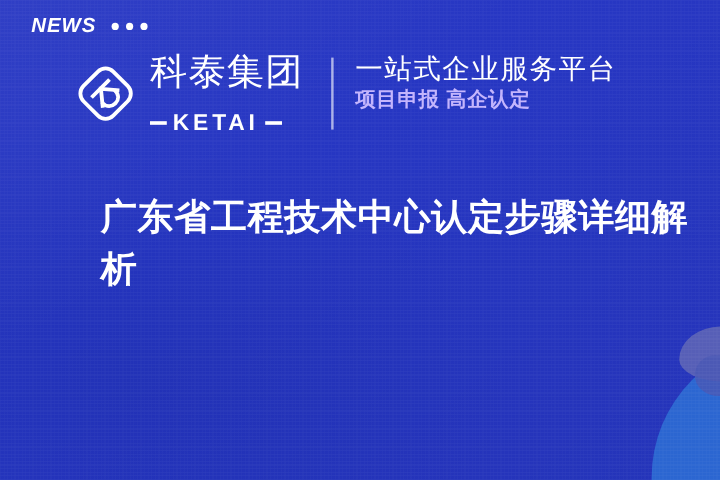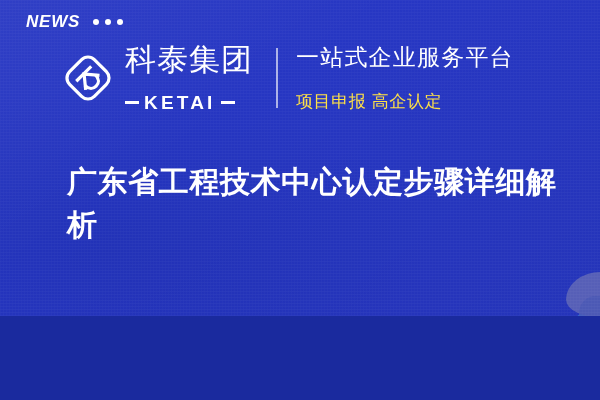--- a/index.html
+++ b/index.html
@@ -3,21 +3,21 @@
 <meta charset="utf-8">
 <style>
   html, body {
     margin: 0;
     padding: 0;
     background: #1a2a9e;
   }
   #canvas {
     position: relative;
     width: 600px;
-    height: 316px;
+    height: 400px;
     overflow: hidden;
     font-family: "Liberation Sans", sans-serif;
     background: #2433bc;
   }
 
   
   .bg-base {
     position: absolute;
     inset: 0;
     background:
@@ -181,33 +181,33 @@
   }
   .tagline-main {
     color: #ffffff;
     font-size: 23px;
     font-weight: 400;
     letter-spacing: 1.2px;
     line-height: 1.2;
     white-space: nowrap;
   }
   .tagline-sub {
-    color: #fde047;
+    color: #c4b5fd;
     font-size: 17px;
-    font-weight: normal;
+    font-weight: bold;
     letter-spacing: 0.6px;
     line-height: 1.25;
-    margin-top: 19px;
+    margin-top: 0;
     white-space: nowrap;
   }
 
   
   .headline {
     position: absolute;
-    left: 67px;
+    left: 84px;
     top: 161px;
     width: 495px;
     color: #ffffff;
     font-size: 30px;
     font-weight: bold;
     line-height: 1.42;
     letter-spacing: 0.6px;
   }
 </style>
 </head>

